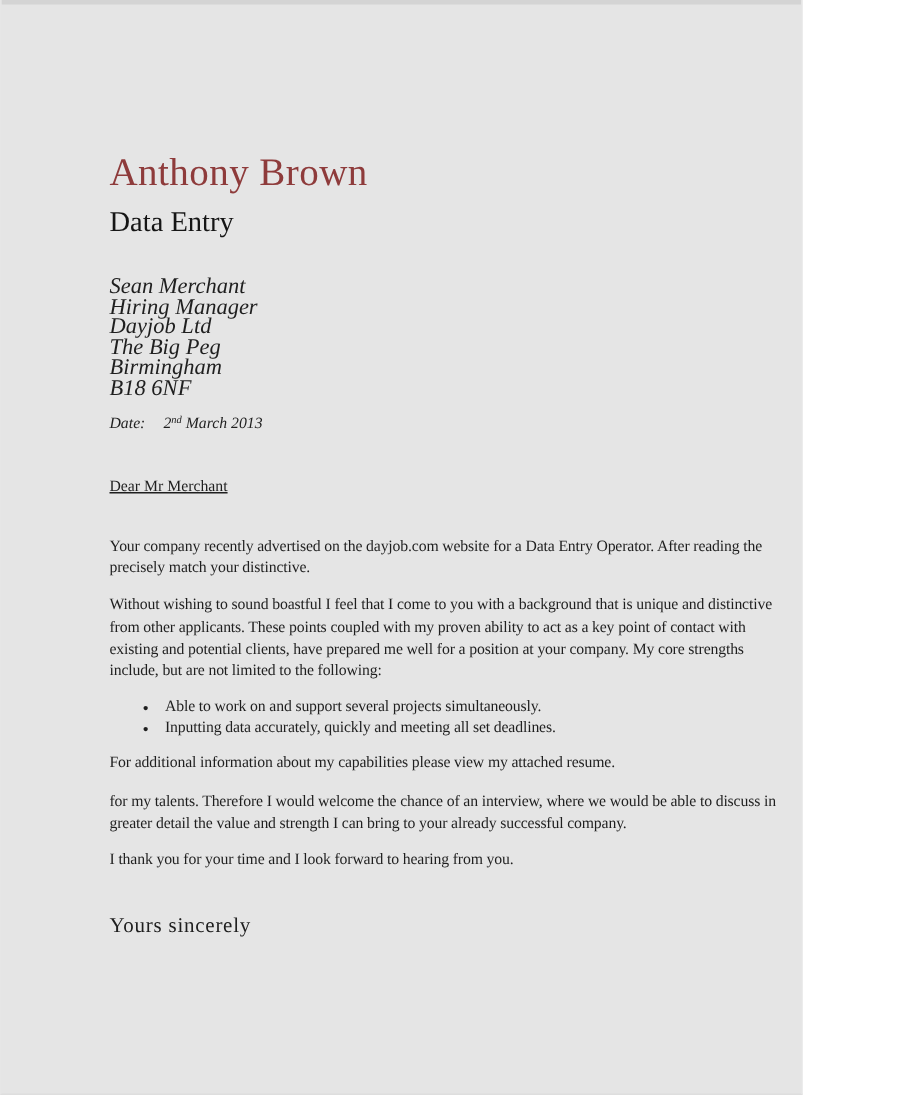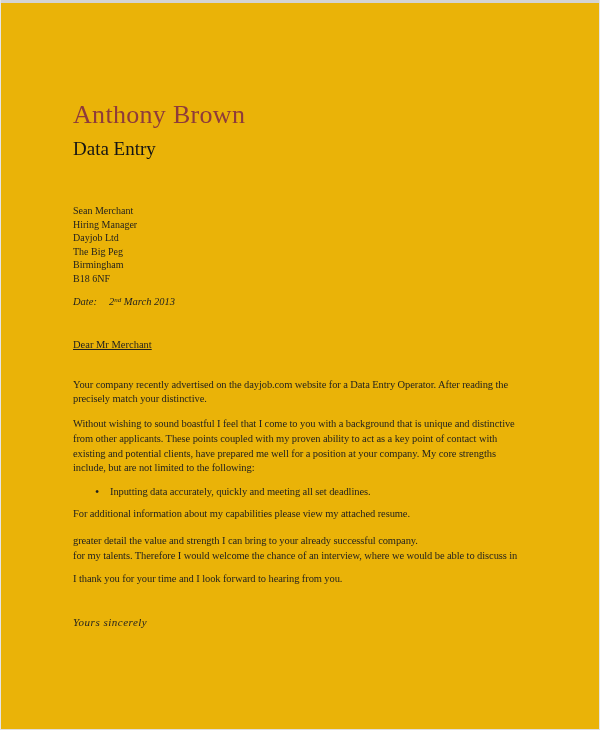--- a/index.html
+++ b/index.html
@@ -1,21 +1,21 @@
 <!DOCTYPE html>
 <html><head>
 <meta charset="utf-8">
 <style>
   html, body { margin: 0; padding: 0; background: #ffffff; }
   .page {
     position: relative;
-    width: 600px;
+    width: 535px;
     height: 730px;
     box-sizing: border-box;
-    background: #eab308;
+    background: #e5e5e5;
     border-left: 1px solid #e6e6e6;
     border-right: 1px solid #e6e6e6;
     border-bottom: 1px solid #dedede;
     font-family: "Liberation Serif", "DejaVu Serif", serif;
     color: #1f1f1f;
     overflow: hidden;
   }
   .top-line {
     width: 100%;
     height: 3px;
@@ -33,22 +33,23 @@
     letter-spacing: 0.3px;
   }
   .job-title {
     margin: 7px 0 0 0;
     font-size: 19px;
     font-weight: 400;
     line-height: 24px;
     color: #151515;
   }
   .recipient {
-    margin-top: 43px;
-    font-size: 10px;
+    margin-top: 24px;
+    font-style: italic;
+    font-size: 15px;
     line-height: 13.5px;
   }
   .date-line {
     margin-top: 10px;
     font-style: italic;
     font-size: 10.5px;
     line-height: 14px;
   }
   .date-label { margin-right: 12px; }
   .date-sup {
@@ -88,24 +89,23 @@
   }
   .bullets li::before {
     content: "\2022";
     position: absolute;
     left: 22px;
     top: 0;
     font-size: 12px;
   }
   .closing {
     margin-top: 28px;
-    font-size: 11px;
+    font-size: 14px;
     line-height: 15px;
     letter-spacing: 0.5px;
-    font-style: italic;
   }
 </style>
 </head>
 <body>
 
 <div class="page">
   <div class="top-line"></div>
   <div class="content">
 
     <h1 class="applicant-name">Anthony Brown</h1>
@@ -133,30 +133,31 @@
       </div>
 
     <div class="para para-2">
         <div>Without wishing to sound boastful I feel that I come to you with a background that is unique and distinctive</div>
         <div>from other applicants. These points coupled with my proven ability to act as a key point of contact with</div>
         <div>existing and potential clients, have prepared me well for a position at your company. My core strengths</div>
         <div>include, but are not limited to the following:</div>
       </div>
 
     <ul class="bullets">
+        <li>Able to work on and support several projects simultaneously.</li>
         <li>Inputting data accurately, quickly and meeting all set deadlines.</li>
       </ul>
 
     <div class="para para-resume">
         <div>For additional information about my capabilities please view my attached resume.</div>
       </div>
 
     <div class="para para-4">
+        <div>for my talents. Therefore I would welcome the chance of an interview, where we would be able to discuss in</div>
         <div>greater detail the value and strength I can bring to your already successful company.</div>
-        <div>for my talents. Therefore I would welcome the chance of an interview, where we would be able to discuss in</div>
       </div>
 
     <div class="para para-5">
         <div>I thank you for your time and I look forward to hearing from you.</div>
       </div>
 
     <div class="closing">Yours sincerely</div>
 
   </div>
 </div>

